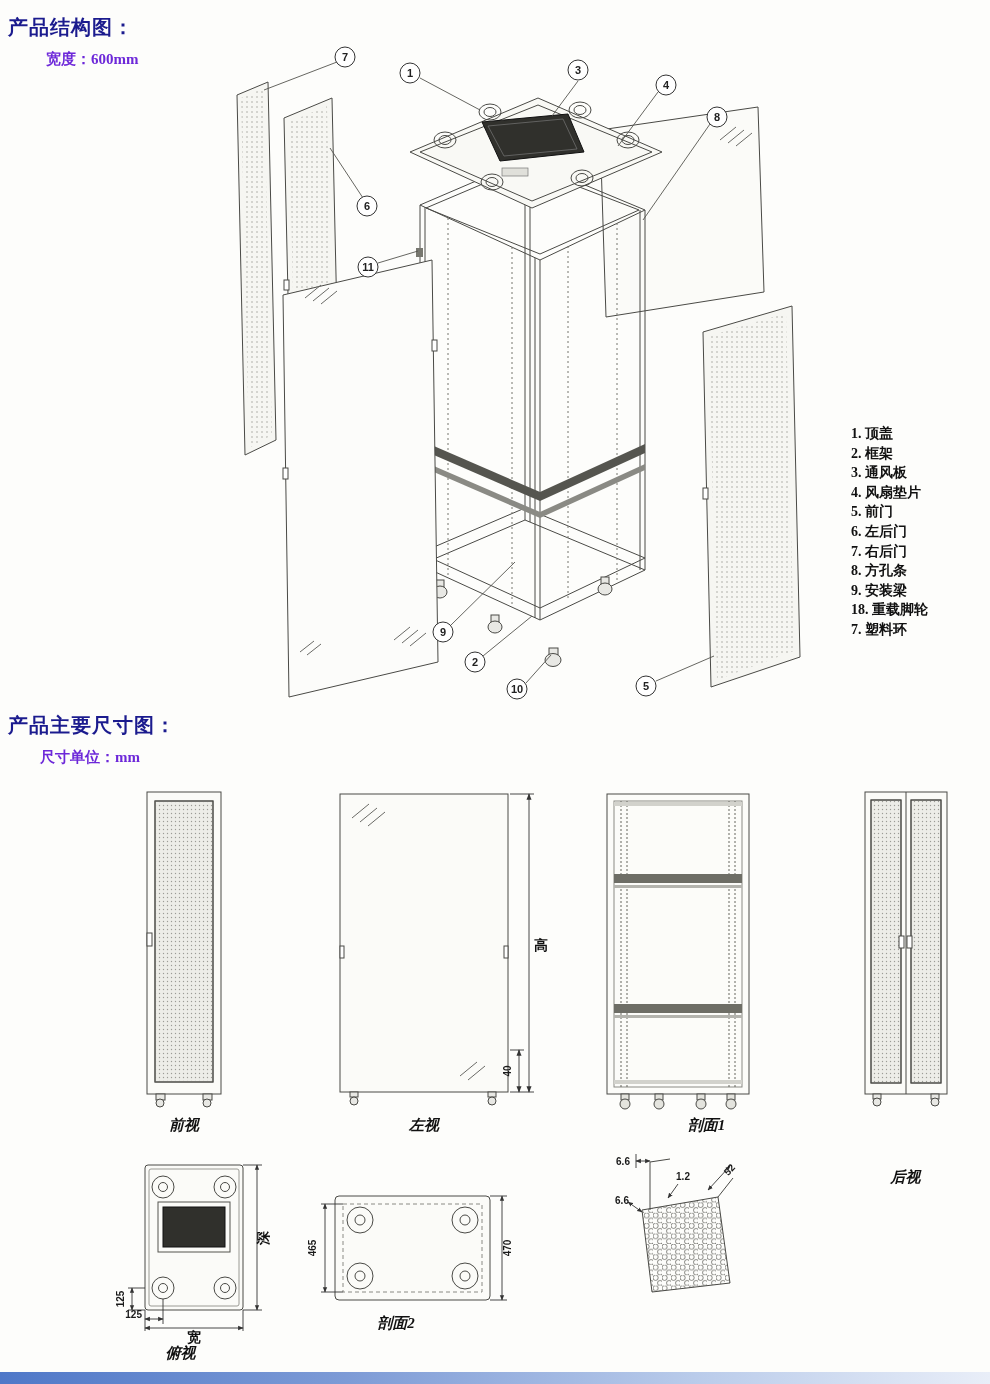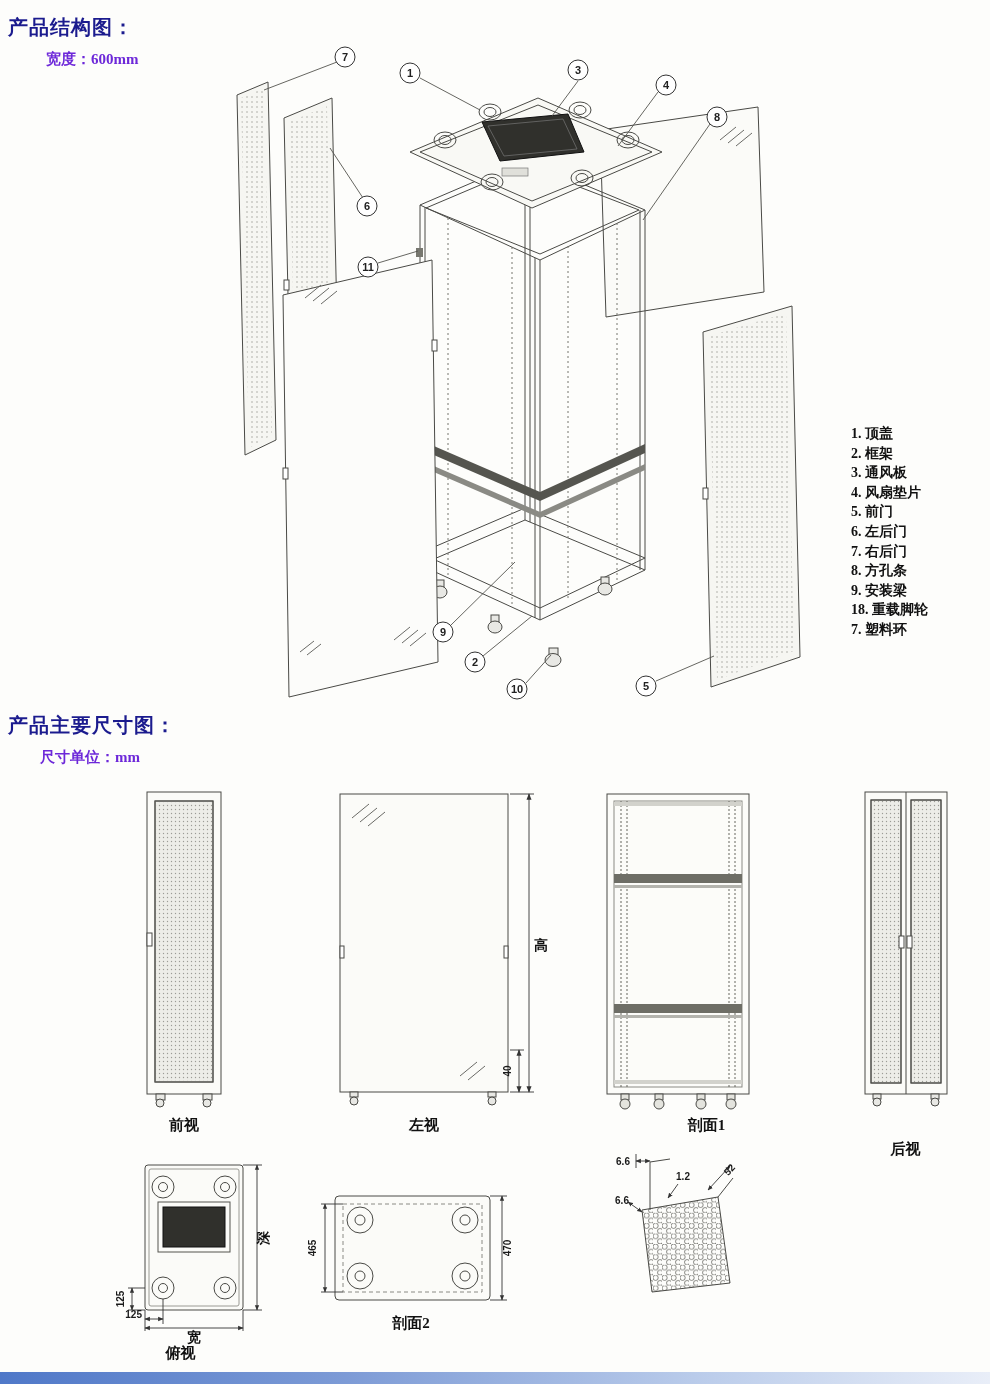--- a/index.html
+++ b/index.html
@@ -2,21 +2,21 @@
 <html><head>
 <meta charset="utf-8">
 <style>
   * { margin:0; padding:0; box-sizing:border-box; }
   body { font-family:"Liberation Sans", sans-serif; background:#ffffff; }
   .page { position:relative; width:990px; height:1384px; background:#fdfdfb; overflow:hidden; }
   .abs { position:absolute; }
   .sec-title { font-family:"Liberation Serif", serif; font-weight:bold; font-size:20px; color:#1b1b8e; letter-spacing:1px;text-align:right; }
   .sec-sub { font-family:"Liberation Serif", serif; font-weight:bold; font-size:15px; color:#6d28d9; }
   .parts { font-family:"Liberation Serif", serif; font-weight:bold; font-size:14px; color:#111; line-height:19.6px; white-space:nowrap; }
-  .view-label { font-family:"Liberation Serif", serif; font-weight:bold; font-size:15px; color:#111; text-align:center; }
+  .view-label { font-family:"Liberation Serif", serif; font-weight:bold; font-size:15px; color:#111; text-align:center;font-style:italic; }
   svg { display:block; }
   text.dim { font-family:"Liberation Sans", sans-serif; font-weight:bold; font-size:10px; fill:#1a1a1a; }
   text.dimcn { font-family:"Liberation Serif", serif; font-weight:bold; font-size:14px; fill:#111; }
   text.callout-num { font-family:"Liberation Sans", sans-serif; font-weight:bold; font-size:11px; fill:#222; }
   .footer-bar { background:linear-gradient(90deg,#4f78c8 0%,#7d9bd6 35%,#b9cbea 70%,#e9eef8 100%); }
 </style>
 </head>
 <body>
 
 <div class="page">
@@ -312,21 +312,21 @@
       <rect x="46" y="148" width="5" height="12" fill="#fff"></rect>
       <rect x="54" y="148" width="5" height="12" fill="#fff"></rect>
       <g fill="#e8e8e4">
         <rect x="20" y="306" width="8" height="5"></rect>
           <circle cx="24" cy="314" r="4"></circle>
         <rect x="78" y="306" width="8" height="5"></rect>
           <circle cx="82" cy="314" r="4"></circle>
       </g>
     </g>
   </svg>
-  <div class="abs view-label" style="left:853px;top:1140px;width:105px">后视</div>
+  <div class="abs view-label" style="left:853px;top:1168px;width:105px">后视</div>
 
   <svg class="abs" style="left:100px;top:1152px" width="185" height="195" viewBox="0 0 185 195">
     <defs>
       <marker id="arB" viewBox="0 0 10 10" refX="9" refY="5" markerWidth="6" markerHeight="6" orient="auto-start-reverse">
           <path d="M0,1 L10,5 L0,9 Z" fill="#333"></path>
         </marker>
     </defs>
     <g stroke="#4a4a46" fill="none">
       <rect x="45" y="13" width="98" height="145" rx="3" fill="#fbfbf8"></rect>
       <rect x="49" y="17" width="90" height="137" rx="2" stroke="#9a9a94"></rect>
@@ -387,21 +387,21 @@
         <line x1="38" y1="112" x2="16" y2="112"></line>
         <line x1="20" y1="24" x2="20" y2="112" marker-start="url(#arC)" marker-end="url(#arC)"></line>
         <line x1="185" y1="16" x2="202" y2="16"></line>
         <line x1="185" y1="120" x2="202" y2="120"></line>
         <line x1="197" y1="16" x2="197" y2="120" marker-start="url(#arC)" marker-end="url(#arC)"></line>
       </g>
     </g>
     <text class="dim" transform="rotate(-90 11 68)" x="11" y="68" text-anchor="middle">465</text>
     <text class="dim" transform="rotate(-90 206 68)" x="206" y="68" text-anchor="middle">470</text>
   </svg>
-  <div class="abs view-label" style="left:305px;top:1314px;width:212px">剖面2</div>
+  <div class="abs view-label" style="left:290px;top:1314px;width:212px">剖面2</div>
 
   <svg class="abs" style="left:590px;top:1140px" width="185" height="165" viewBox="0 0 185 165">
     <defs>
       <pattern id="hexp" width="9" height="10.4" patternUnits="userSpaceOnUse">
         <circle cx="2.6" cy="2.6" r="2.6" fill="none" stroke="#55554f" stroke-width="0.7"></circle>
         <circle cx="7.1" cy="7.8" r="2.6" fill="none" stroke="#55554f" stroke-width="0.7"></circle>
       </pattern>
       <marker id="arD" viewBox="0 0 10 10" refX="9" refY="5" markerWidth="6" markerHeight="6" orient="auto-start-reverse">
           <path d="M0,1 L10,5 L0,9 Z" fill="#333"></path>
         </marker>

